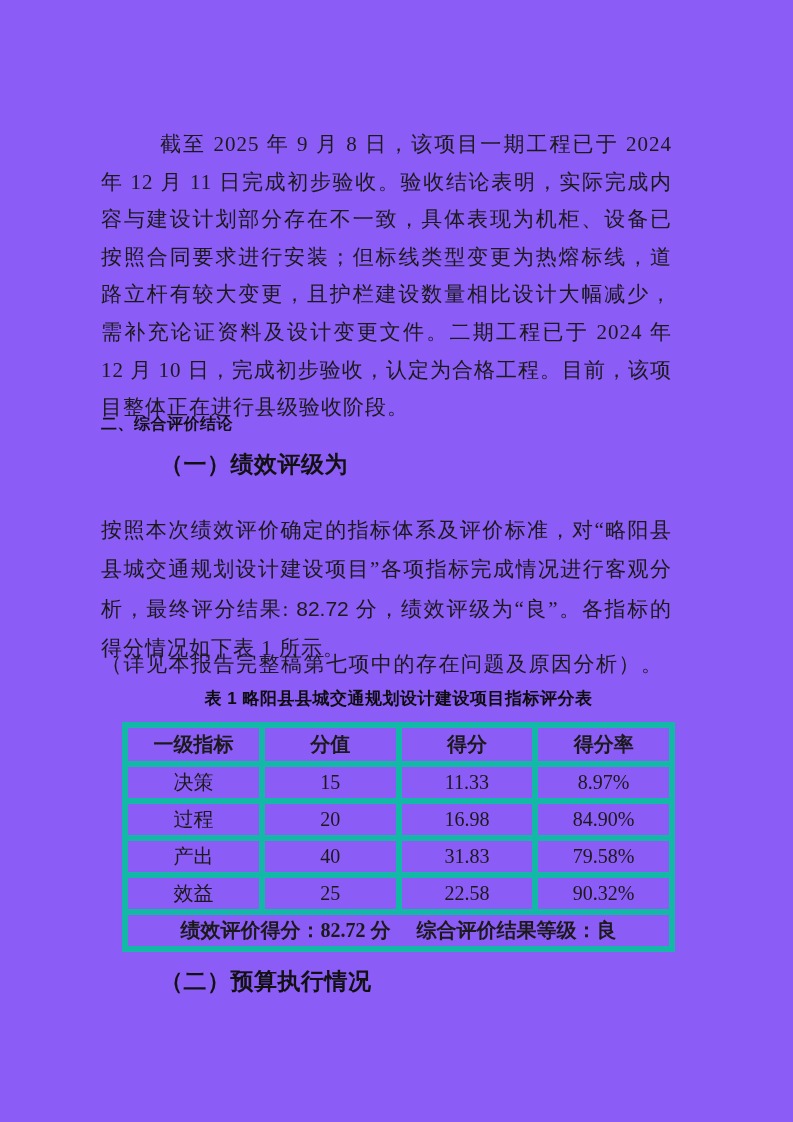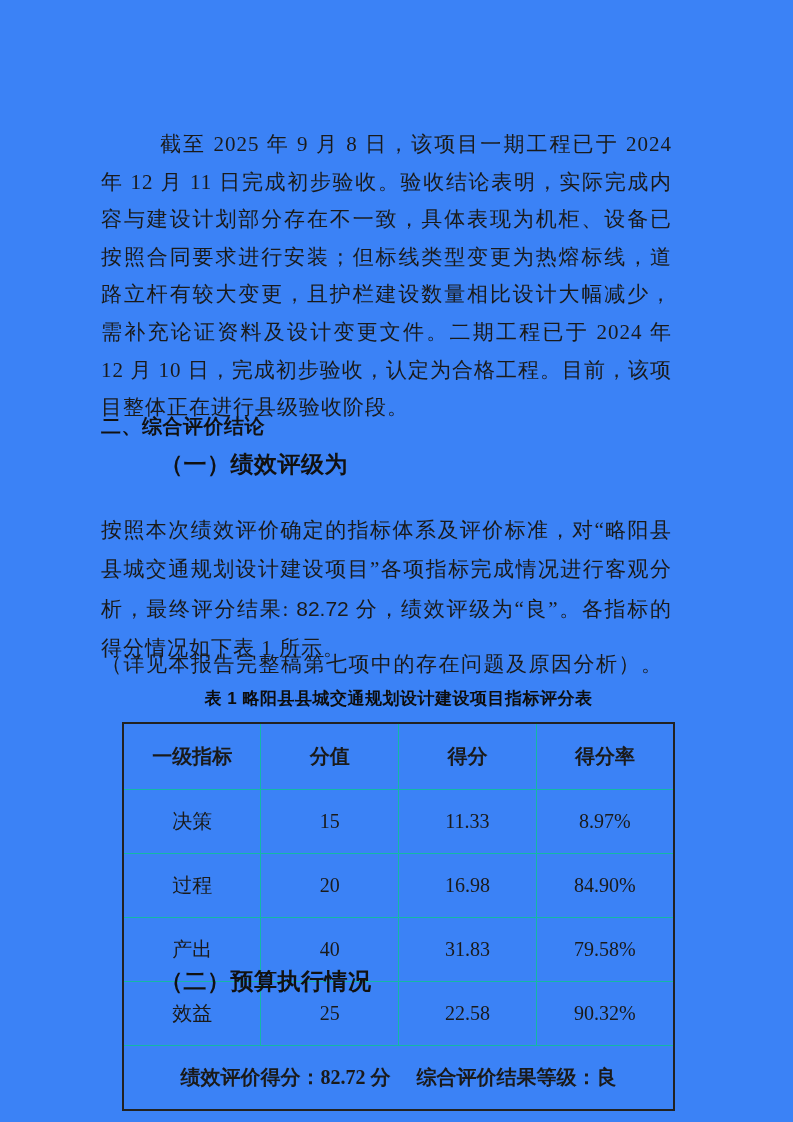--- a/index.html
+++ b/index.html
@@ -1,19 +1,19 @@
 <!DOCTYPE html>
 <html><head>
 <meta charset="utf-8">
 <style>
   html,body{margin:0;padding:0;background:#888;}
   .page{
     position:relative;
     width:793px;height:1122px;
-    background:#3b82f6;
+    background:#8b5cf6;
     margin:0 auto;
     overflow:hidden;
     color:#111;
     font-family:"Liberation Serif","DejaVu Serif",serif;
   }
   .abs{position:absolute;}
   .body-text{
     left:101px;width:571px;
     font-size:21px;
     line-height:37.6px;
@@ -24,21 +24,21 @@
   .p1{top:105px;text-indent:59px;}
   .p2{top:490px;line-height:39px;text-indent:0;}
   .score-sans{
     font-family:"Liberation Sans","DejaVu Sans",sans-serif;
     letter-spacing:0;
   }
   .h-section{
     top:415px;left:101px;
     font-family:"Liberation Sans","DejaVu Sans",sans-serif;
     font-weight:bold;
-    font-size:20px;line-height:1.1;
+    font-size:16px;line-height:1.1;
     color:#111;
     letter-spacing:0.5px;
   }
   .h-sub{
     left:160px;
     font-weight:bold;
     font-size:23px;line-height:1.15;
     color:#111;
     letter-spacing:0.5px;
   }
@@ -60,24 +60,24 @@
     letter-spacing:0.5px;
   }
   table.score{
     position:absolute;
     top:722px;left:122px;
     width:553px;
     border-collapse:collapse;
     table-layout:fixed;
   }
   table.score td,table.score th{
-    border:1px solid #14b8a6;
+    border:6px solid #14b8a6;
     text-align:center;
     vertical-align:middle;
-    padding:16px;
+    padding:0;
     color:#1a1a1a;
   }
   table.score{border:2px solid #222;}
   table.score th{
     height:33px;
     font-family:"Liberation Sans","DejaVu Sans",sans-serif;
     font-weight:bold;
     font-size:20px;
   }
   table.score td{

